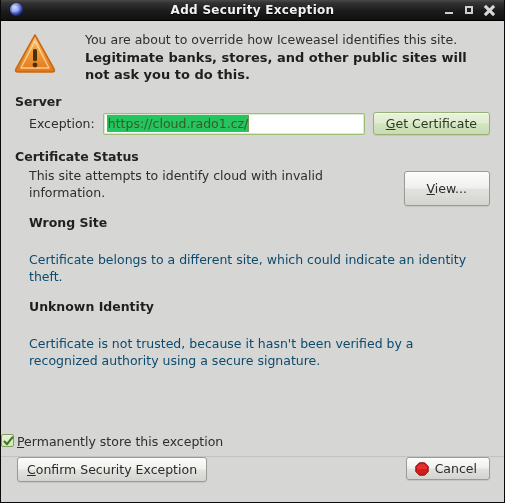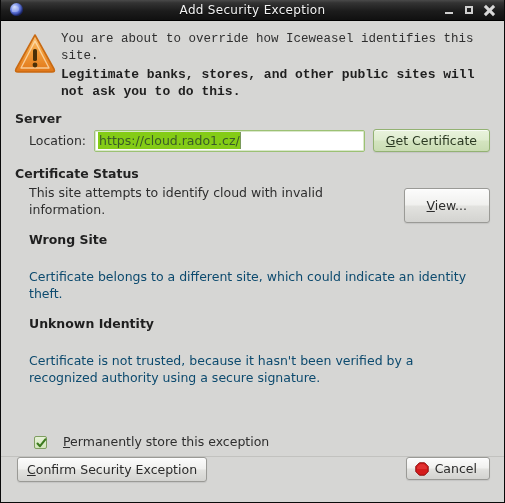--- a/index.html
+++ b/index.html
@@ -58,21 +58,21 @@
     width: 7px; height: 6px;
     border-radius: 50% 50% 50% 10%;
     background: rgba(255,255,255,.28);
   }
   #window-title {
     position: absolute;
     left: 0; right: 0;
     text-align: center;
     color: #f2f2f2;
     font-size: 12px;
-    font-weight: normal;
+    font-weight: bold;
     letter-spacing: .3px;
     text-shadow: 0 1px 1px rgba(0,0,0,.9);
     pointer-events: none;
   }
   #window-controls {
     margin-left: auto;
     display: flex;
     align-items: center;
     gap: 9px;
     padding-right: 5px;
@@ -112,22 +112,21 @@
     position: relative;
     background: #d6d6d4;
     color: #2e2e2e;
     font-size: 12.5px;
   }
 
   
   #warning-row {
     display: flex;
     padding: 9px 14px 4px 12px;
-    gap: 4px;
-    font-family: Liberation Mono, monospace;
+    gap: 28px;
   }
   #warn-icon {
     flex: 0 0 44px;
     width: 44px; height: 42px;
     position: relative;
     margin-top: 2px;
   }
   #warn-icon svg { display: block; }
   #warning-text {
     padding-top: 1px;
@@ -175,21 +174,21 @@
     border-radius: 2px;
     box-shadow: 0 0 0 1px rgba(174,205,140,.45) inset;
     display: flex;
     align-items: center;
     padding: 0 3px;
     overflow: hidden;
     max-width: 272px;
   }
   #location-value {
     font-size: 12.5px;
-    background: #84cc16;
+    background: #22c55e;
     color: #3a5a28;
     padding: 1px 0 1px 1px;
     border-right: 1px solid #7a9a5c;
     white-space: nowrap;
   }
 
   
   .btn {
     font-family: "DejaVu Sans", "Liberation Sans", sans-serif;
     font-size: 12.5px;
@@ -251,23 +250,22 @@
   #par-1 { margin-top: 22px; }
   #unknown-identity { margin-top: 14px; }
   #par-2 { margin-top: 22px; }
 
   
   #checkbox-row {
     position: absolute;
     left: 0; right: 0;
     bottom: 53px;
     display: flex;
-    align-items: flex-end;
-    padding-left: 33px;
-    gap: 16px;
+    align-items: flex-start;
+    gap: 3px;
   }
   #store-checkbox {
     width: 13px; height: 13px;
     box-sizing: border-box;
     border: 1px solid #7f9e60;
     border-radius: 2px;
     background: linear-gradient(to bottom, #e6f1d8, #d2e5bb);
     position: relative;
     flex: 0 0 13px;
     cursor: default;
@@ -344,21 +342,21 @@
       </div>
       <div id="warning-text">
         <div id="warn-line1">You are about to override how Iceweasel identifies this site.</div>
         <div id="warn-line2">Legitimate banks, stores, and other public sites will not ask you to do this.</div>
       </div>
     </div>
 
     <div id="server-group">
       <div class="group-title">Server</div>
       <div class="row">
-        <span class="field-label">Location:</span>
+        <span class="field-label">Exception:</span>
         <div id="location-input" title="https://cloud.rado1.cz/">
           <span id="location-value">https://cloud.rado1.cz/</span>
         </div>
         <div class="btn green" id="get-cert-btn"><span class="mn">G</span><span>et Certificate</span></div>
       </div>
     </div>
 
     <div id="cert-group">
       <div class="group-title">Certificate Status</div>
       <div id="cert-status-row">

